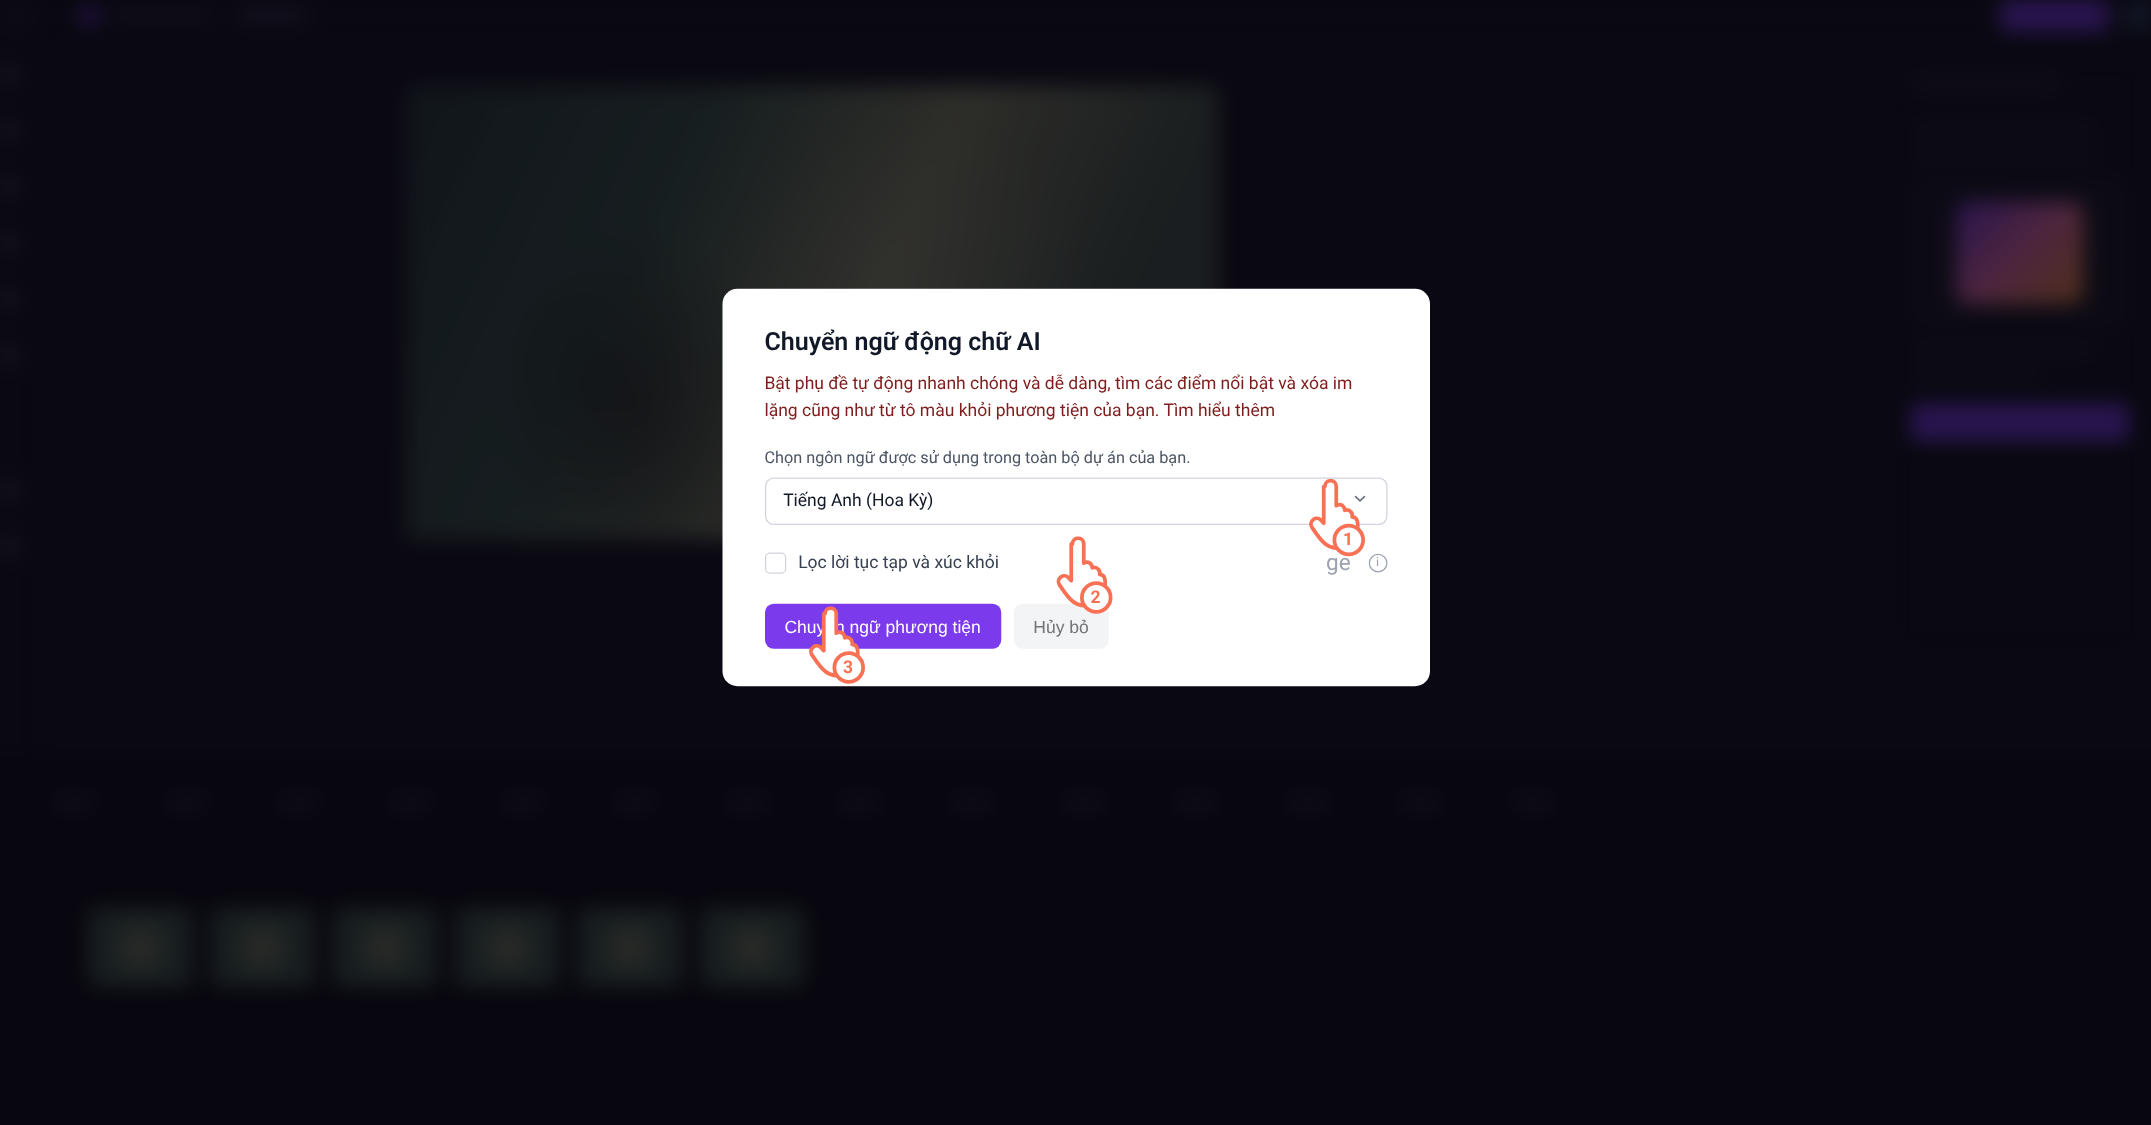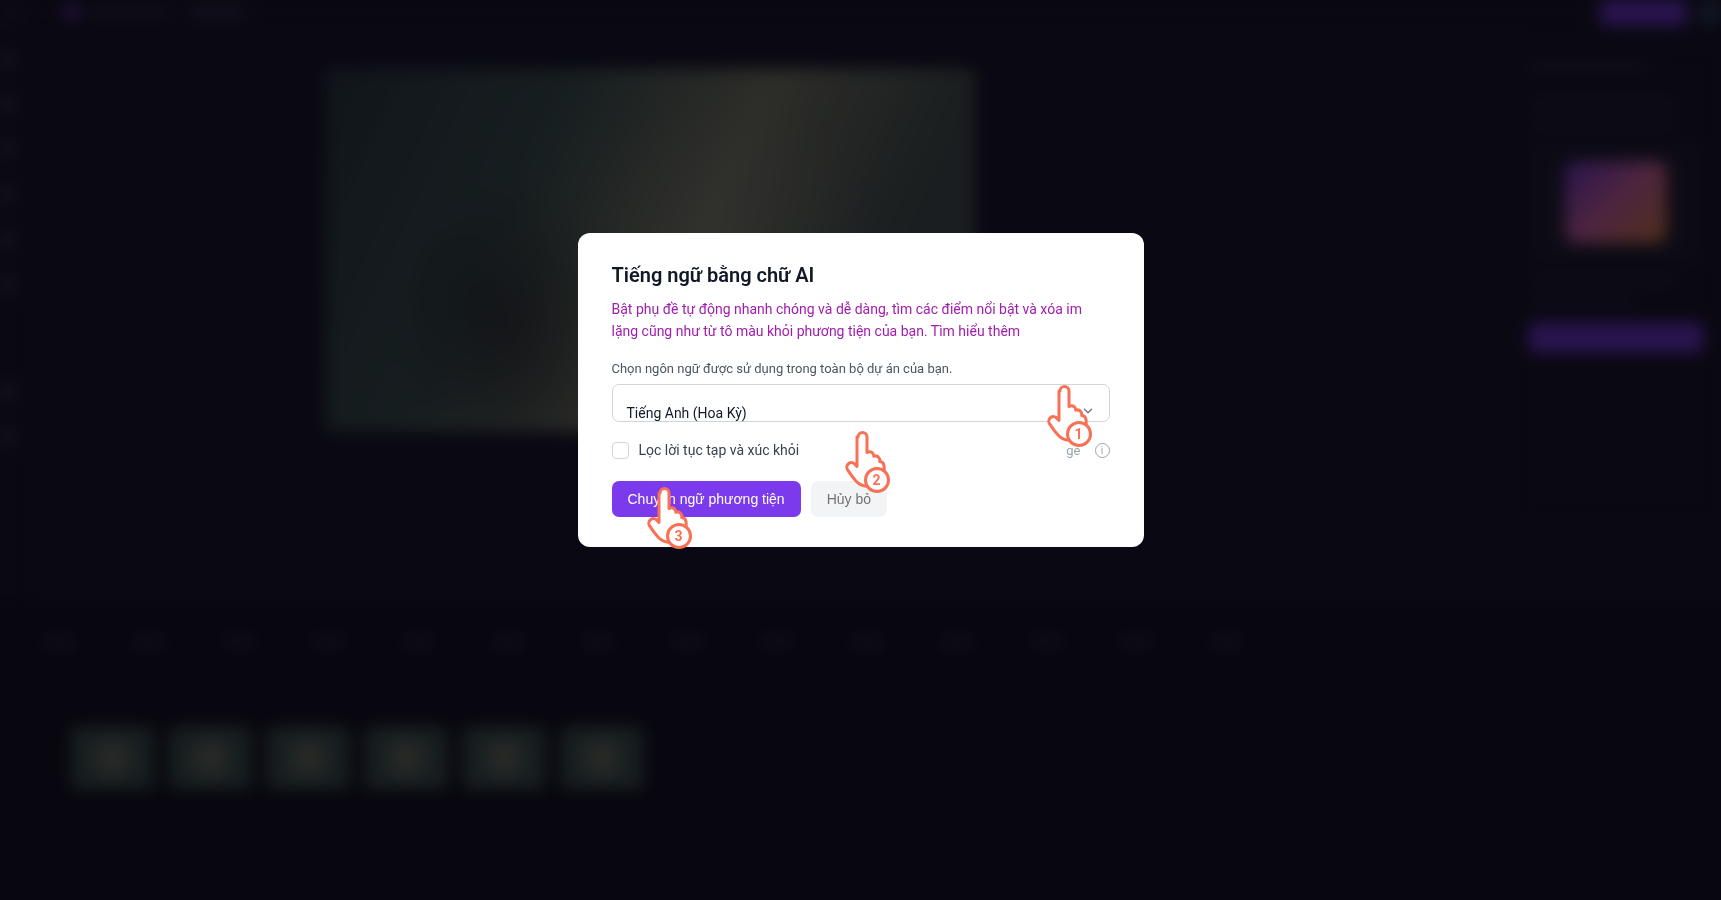--- a/index.html
+++ b/index.html
@@ -125,36 +125,36 @@
     color: #111827;
     margin-top: -120px;
   }
   .m-title {
     font-size: 20px;
     font-weight: 600;
     margin-bottom: 12px;
   }
   .m-desc {
     font-size: 14px;
-    color: #a21caf;
+    color: #7f1d1d;
     line-height: 1.55;
     margin-bottom: 18px;
   }
   .m-label {
     font-size: 13px;
     color: #4b5563;
     margin-bottom: 8px;
   }
   .m-select {
     width: 100%;
     height: 38px;
     border: 1px solid #d1d5db;
     border-radius: 7px;
     display: flex;
-    align-items: flex-end;
+    align-items: center;
     justify-content: space-between;
     padding: 0 14px;
     font-size: 14px;
     color: #111827;
     background: #fff;
     cursor: pointer;
     margin-bottom: 20px;
   }
   .m-check-row {
     display: flex;
@@ -164,21 +164,21 @@
     font-size: 14px;
     color: #374151;
   }
   .m-check {
     width: 17px; height: 17px;
     border: 1.5px solid #d1d5db;
     border-radius: 4px;
     background: #fff;
     cursor: pointer;
   }
-  .ghost { color: #9ca3af; margin-left: auto; margin-right: 4px; font-size: 13px; }
+  .ghost { color: #9ca3af; margin-left: auto; margin-right: 4px; font-size: 18px; }
   .info-ic {
     width: 15px; height: 15px; border: 1.3px solid #9ca3af; border-radius: 50%;
     display:inline-flex; align-items:center; justify-content:center;
     font-size: 10px; color:#9ca3af;
   }
   .m-actions { display: flex; gap: 10px; }
   .btn-primary {
     background: #7c3aed;
     color: #ffffff;
     border: none;
@@ -287,21 +287,21 @@
       <div class="tl-thumb"></div>
         <div class="tl-thumb"></div>
         <div class="tl-thumb"></div>
     </div>
   </div>
 </div>
 
 <div class="overlay">
   <div class="modal">
 
-    <h2 class="m-title">Tiếng ngữ bằng chữ AI</h2>
+    <h2 class="m-title">Chuyển ngữ động chữ AI</h2>
 
     <p class="m-desc">Bật phụ đề tự động nhanh chóng và dễ dàng, tìm các điểm nổi bật và xóa im lặng cũng như từ tô màu khỏi phương tiện của bạn. Tìm hiểu thêm</p>
 
     <p class="m-label">Chọn ngôn ngữ được sử dụng trong toàn bộ dự án của bạn.</p>
 
     <div class="m-select">
       <span>Tiếng Anh (Hoa Kỳ)</span>
       <span>
         <svg width="14" height="14" viewBox="0 0 24 24" fill="none" stroke="#6b7280" stroke-width="2.2" stroke-linecap="round" stroke-linejoin="round">
             <polyline points="6 9 12 15 18 9"></polyline>

